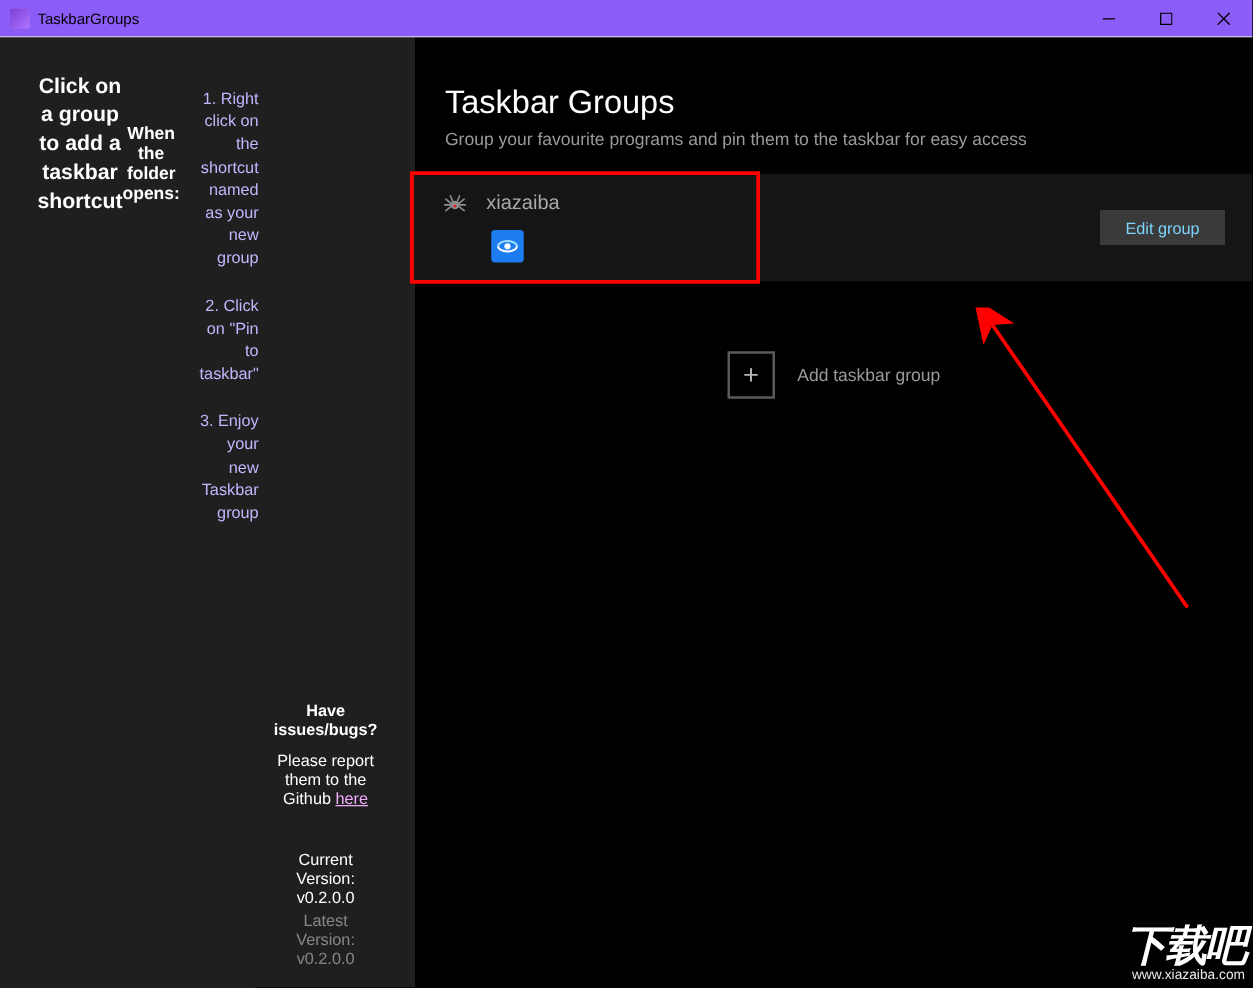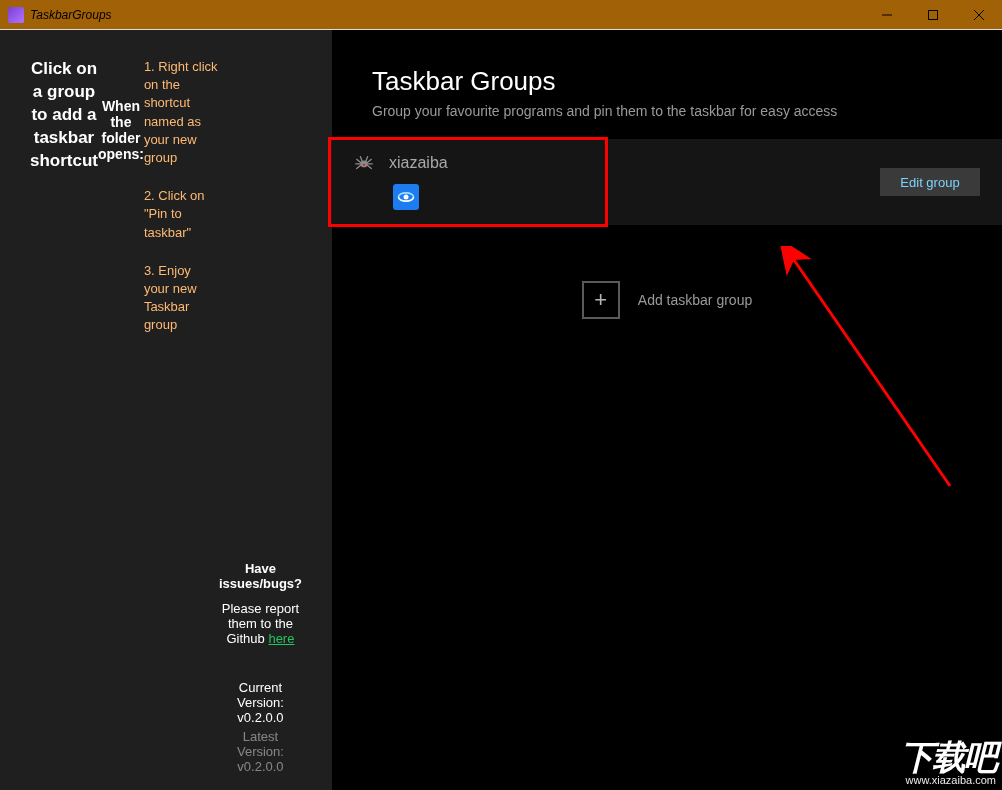--- a/index.html
+++ b/index.html
@@ -9,25 +9,24 @@
     height: 790px;
     font-family: "Segoe UI", Arial, sans-serif;
     background: #000;
     overflow: hidden;
     position: relative;
   }
 
   
   .titlebar {
     height: 30px;
-    background: #a16207;
+    background: #8b5cf6;
     display: flex;
     align-items: center;
     border-bottom: 1px solid #dcdcdc;
-    font-style: italic;
   }
   .titlebar .app-icon {
     width: 16px; height: 16px;
     margin: 0 6px 0 8px;
     background: linear-gradient(135deg, #7a3ed6, #b275ff);
     border-radius: 2px;
   }
   .titlebar .title {
     font-size: 12px;
     color: #000;
@@ -66,49 +65,50 @@
   }
   .sidebar .subheader {
     font-size: 14px;
     font-weight: 700;
     text-align: center;
     margin: 40px 0 18px 0;
   }
   .sidebar ol {
     list-style: none;
     padding: 0;
-    margin: 0;
-    color: #fdba74;
+    margin: 12px;
+    color: #c4b5fd;
+    text-align: right;
   }
   .sidebar ol li {
     font-size: 13px;
     margin: 0 0 20px 0;
     line-height: 1.4;
   }
   .sidebar .bottom {
     margin-top: auto;
     text-align: center;
     font-size: 13px;
     color: #ffffff;
     padding-bottom: 0;
   }
   .sidebar .bottom .issues-h { font-weight: 700; margin-bottom: 10px; margin-top: 48px; }
   .sidebar .bottom .issues-line { margin-bottom: 34px; }
-  .sidebar .bottom a { color: #22c55e; text-decoration: underline; }
+  .sidebar .bottom a { color: #f0abfc; text-decoration: underline; }
   .sidebar .ver { font-size: 13px; margin: 4px 0; color:#fff; }
   .sidebar .ver.faded { opacity: 0.45; }
 
   .main {
     flex: 1;
     background: #000000;
     color: #ffffff;
     padding: 36px 0 0 0;
     position: relative;
   }
-  .main-inner { padding: 0 40px; }
+  .main-inner { padding: 0 24px; }
   .main h1 {
     font-size: 26px;
     font-weight: 400;
     margin: 0 0 6px 0;
     color: #ffffff;
   }
   .main .subtitle {
     font-size: 14px;
     color: #9a9a9a;
     margin: 0 0 20px 0;

